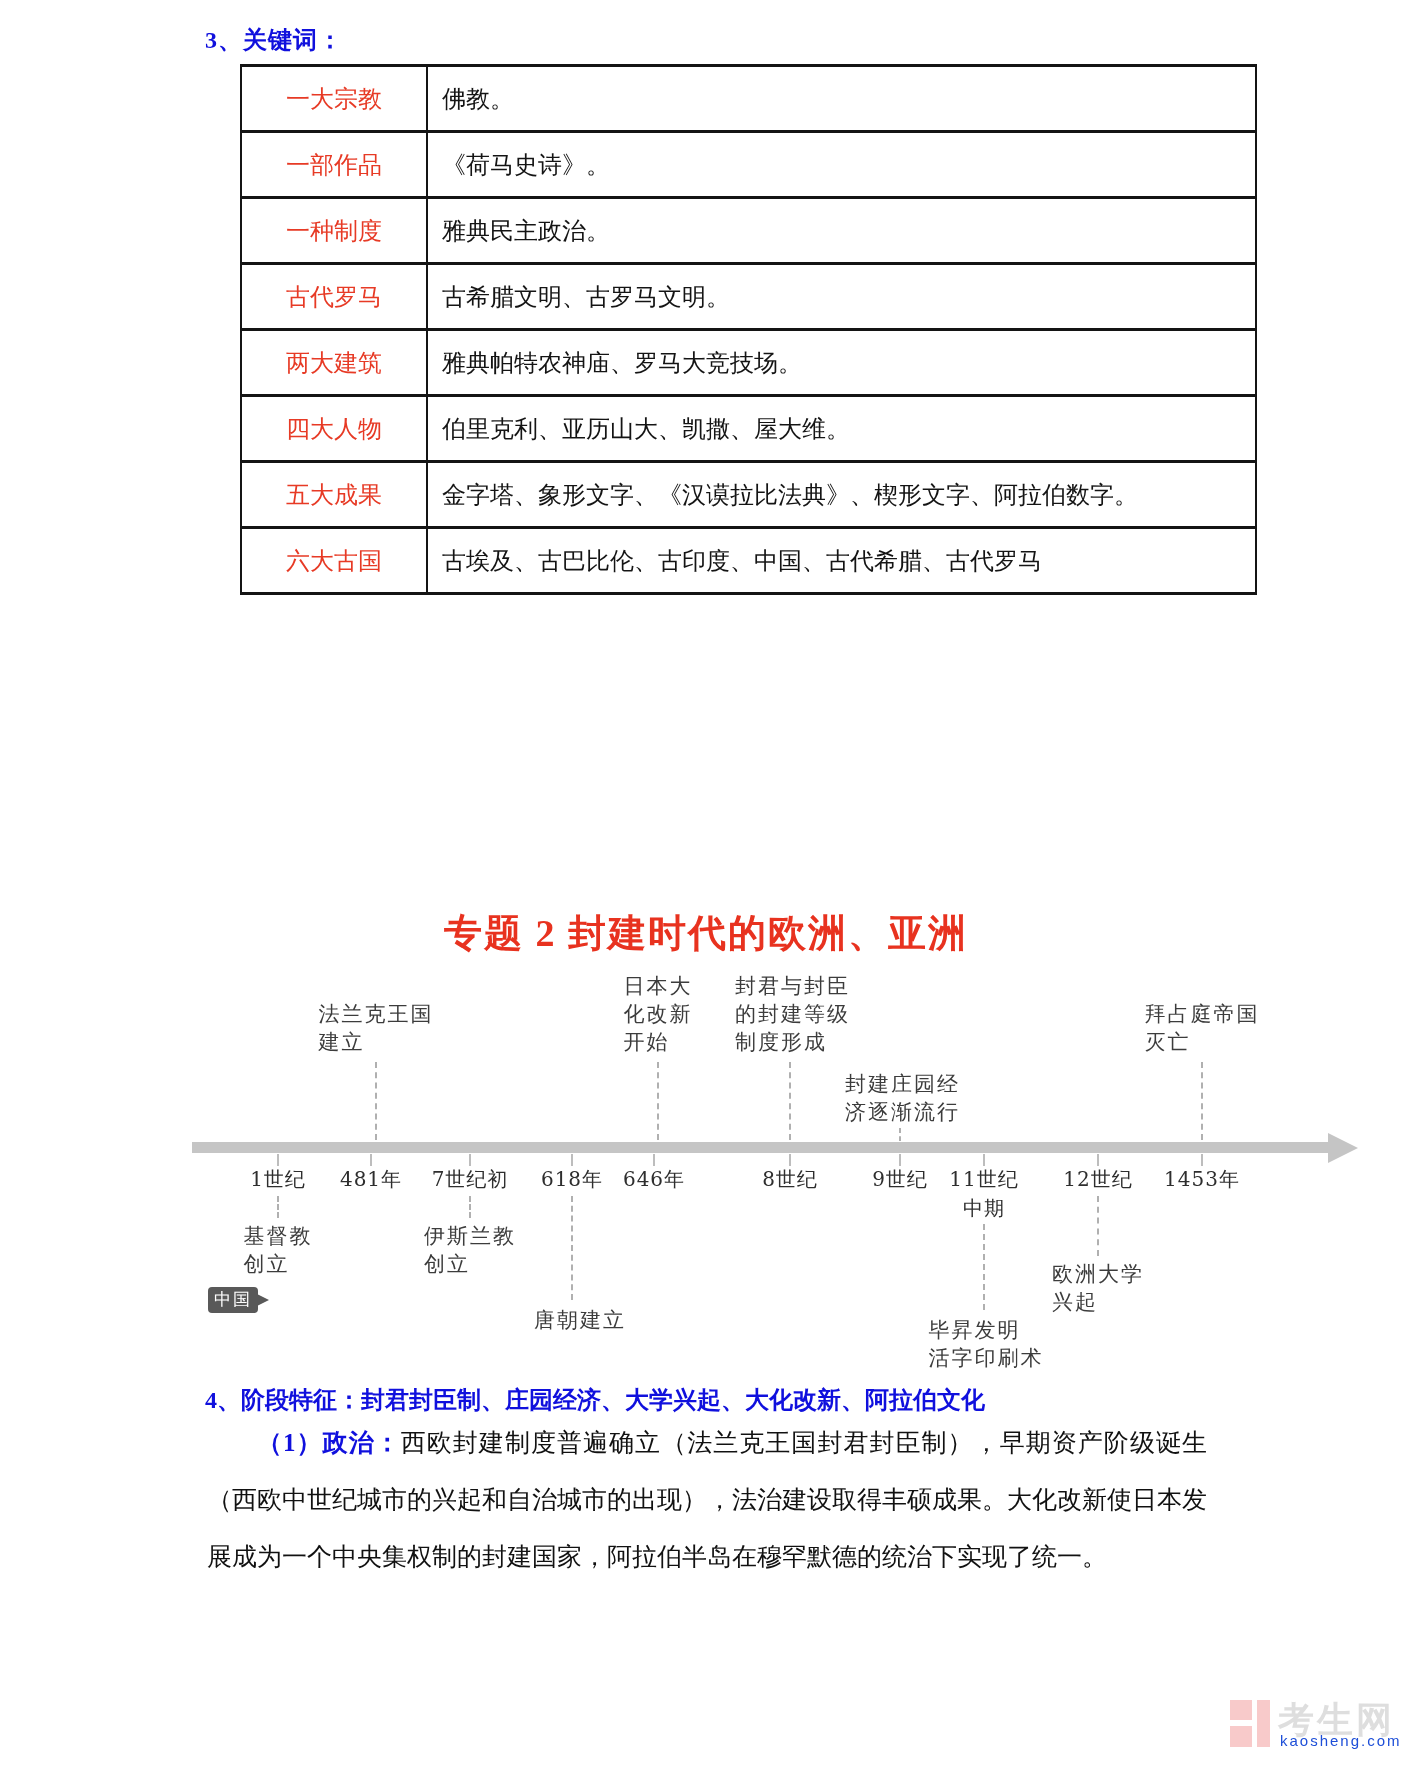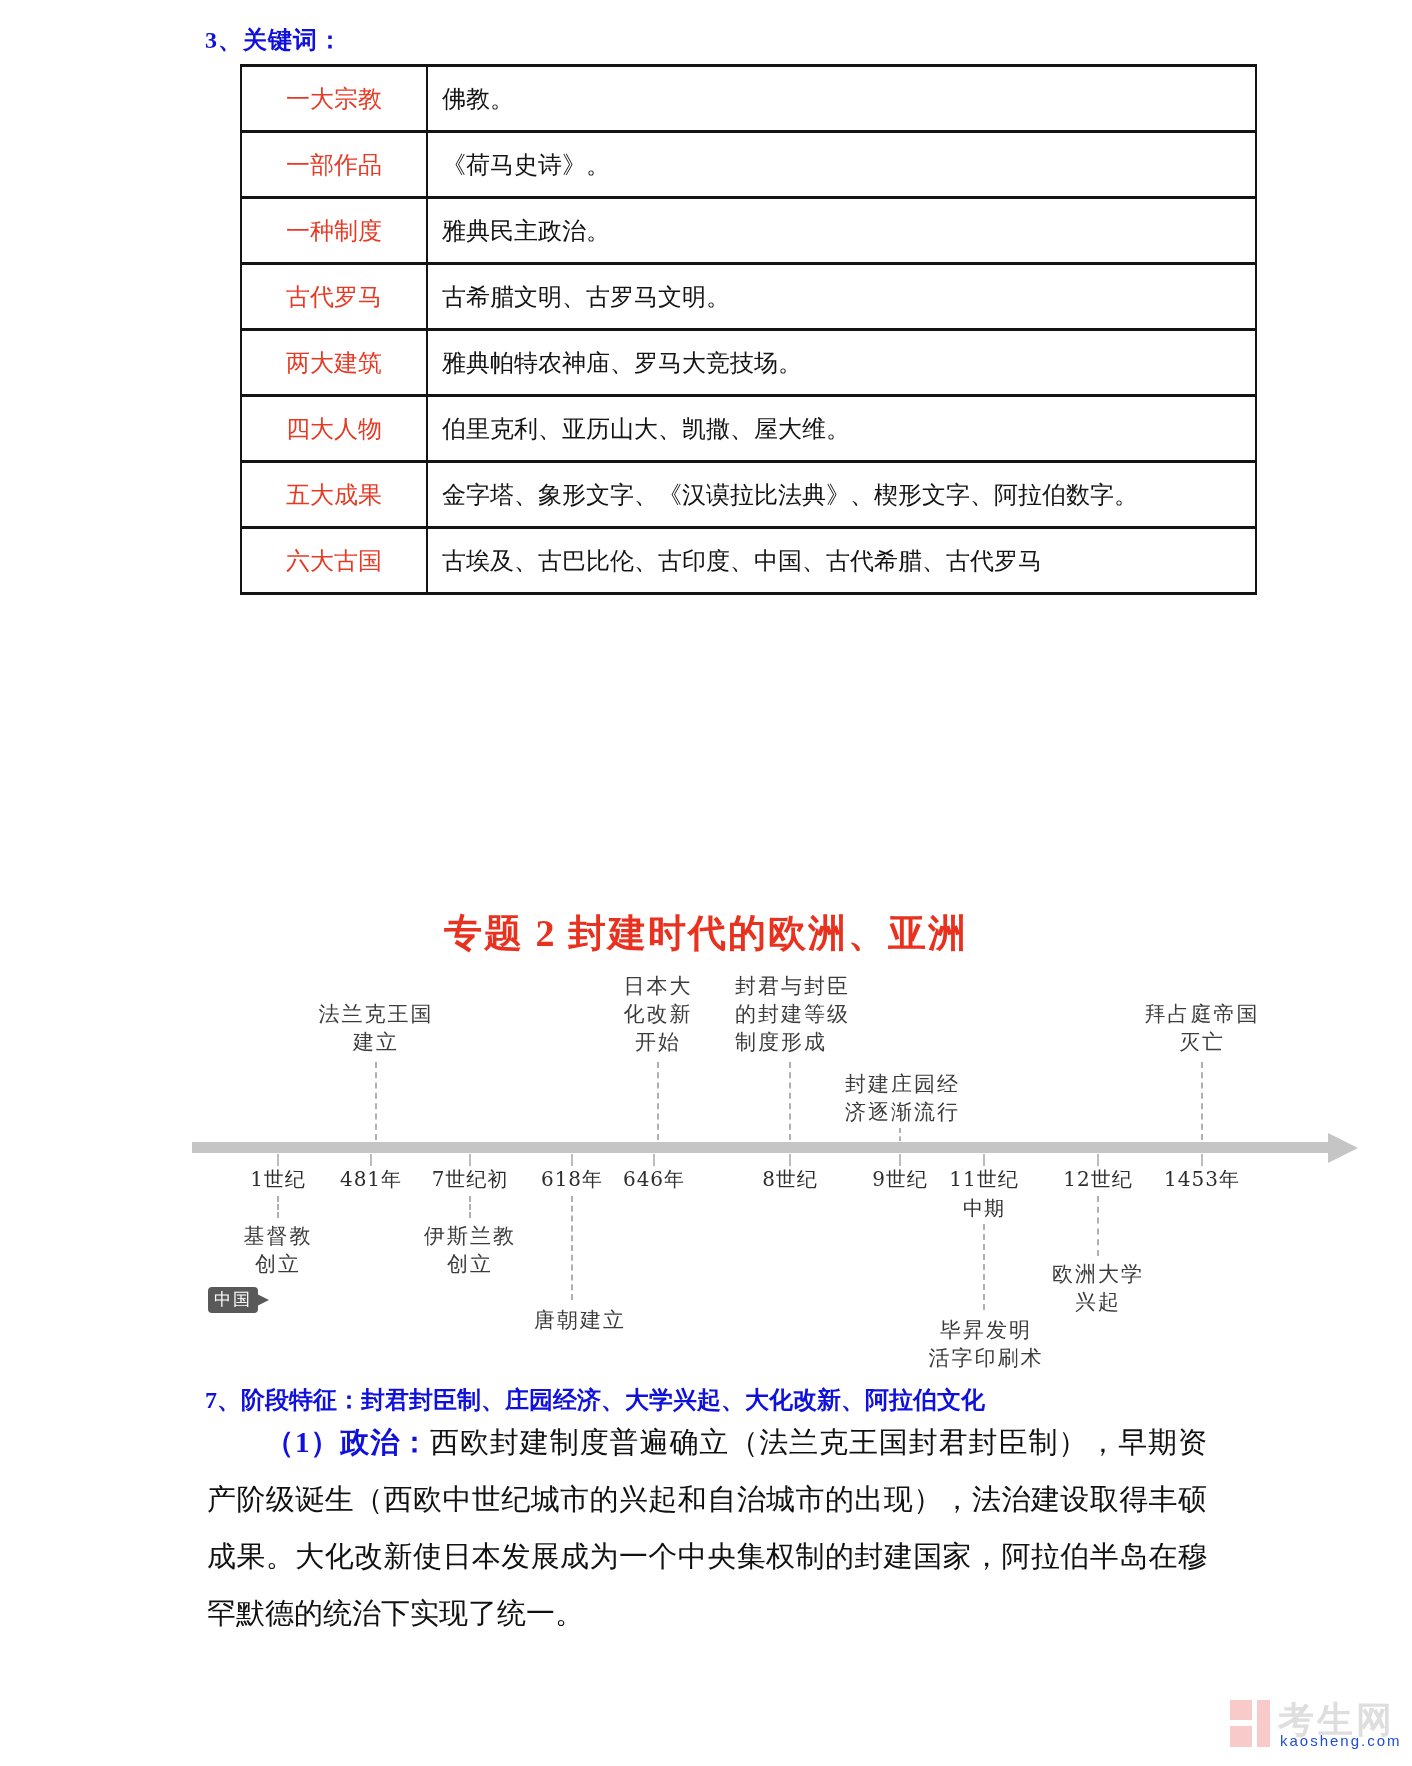--- a/index.html
+++ b/index.html
@@ -17,30 +17,30 @@
   .topic-title { position:absolute; left:0; top:908px; width:1412px; text-align:center; font-size:38px; font-weight:bold; color:#e8321f; letter-spacing:2px; }
 
   
   .tl { position:absolute; left:0; top:950px; width:1412px; height:430px; font-family:"DejaVu Serif","Liberation Serif",serif; color:#3c3c3c; }
   .tl-bar { position:absolute; left:192px; top:192px; width:1138px; height:11px; background:#c5c5c5; }
   .tl-arrow { position:absolute; left:1328px; top:183px; width:0; height:0; border-left:30px solid #c5c5c5; border-top:15px solid transparent; border-bottom:15px solid transparent; }
   .tick { position:absolute; top:204px; width:2px; height:12px; background:#bdbdbd; }
   .date { position:absolute; top:216px; transform:translateX(-50%); font-size:20px; color:#2e2e2e; white-space:nowrap; letter-spacing:1px; }
   .date-sub { position:absolute; top:245px; transform:translateX(-50%); font-size:20px; color:#2e2e2e; white-space:nowrap; letter-spacing:1px; }
   .ev { position:absolute; font-size:21px; line-height:28px; letter-spacing:2px; white-space:nowrap; color:#3c3c3c; }
-  .ev.centered { transform:translateX(-50%); text-align:center; }
+  .ev.centered { transform:translateX(-50%); }
   .ev.leftal { text-align:left; }
   .dash { position:absolute; width:0; border-left:2px dashed #b0b0b0; }
   .china { position:absolute; left:208px; top:337px; width:50px; height:26px; background:#595959; border-radius:4px; text-align:center; }
   .china-txt { color:#ffffff; font-size:17px; line-height:26px; letter-spacing:2px; font-family:Liberation Serif, serif; }
   .china::after { content:""; position:absolute; right:-11px; top:7px; width:0; height:0; border-left:12px solid #595959; border-top:6px solid transparent; border-bottom:6px solid transparent; }
 
   
   .stage-heading { position:absolute; left:205px; top:1384px; font-size:24px; font-weight:bold; color:#1010dd; }
-  .stage-para { position:absolute; left:207px; top:1414px; width:1000px; font-size:29px; line-height:57px; color:#111; text-align:justify; text-indent:2em; }
+  .stage-para { position:absolute; left:207px; top:1414px; width:1000px; font-size:25px; line-height:57px; color:#111; text-align:justify; text-indent:2em; }
   .para-lead { color:#1010dd; font-weight:bold; }
 
   
   .wm { position:absolute; left:1228px; top:1698px; width:184px; height:60px; }
   .wm-block { position:absolute; background:#f8caca; }
   .wm-b1 { left:2px; top:2px; width:22px; height:20px; }
   .wm-b2 { left:2px; top:28px; width:22px; height:21px; }
   .wm-b3 { left:29px; top:2px; width:13px; height:47px; }
   .wm-name { position:absolute; left:50px; top:-2px; font-size:36px; font-weight:bold; color:#dedede; letter-spacing:3px; font-family:"Liberation Sans",sans-serif; }
   .wm-url { position:absolute; left:52px; top:34px; font-size:15px; color:#1d4ed8; letter-spacing:2px; font-family:"Liberation Sans",sans-serif; }
@@ -178,21 +178,21 @@
     <div class="ev centered" style="left:1098px; top:310px;">
       <div>欧洲大学</div>
       <div>兴起</div>
     </div>
 
     <div class="china">
       <div class="china-txt">中国</div>
     </div>
   </div>
 
-  <div class="stage-heading">7、阶段特征：封君封臣制、庄园经济、大学兴起、大化改新、阿拉伯文化</div>
+  <div class="stage-heading">4、阶段特征：封君封臣制、庄园经济、大学兴起、大化改新、阿拉伯文化</div>
   <div class="stage-para"><span class="para-lead">（1）政治：</span><span>西欧封建制度普遍确立（法兰克王国封君封臣制），早期资产阶级诞生（西欧中世纪城市的兴起和自治城市的出现），法治建设取得丰硕成果。大化改新使日本发展成为一个中央集权制的封建国家，阿拉伯半岛在穆罕默德的统治下实现了统一。</span></div>
 
   <div class="wm">
     <div class="wm-block wm-b1"></div>
     <div class="wm-block wm-b2"></div>
     <div class="wm-block wm-b3"></div>
     <div class="wm-name">考生网</div>
     <div class="wm-url">kaosheng.com</div>
   </div>
 

